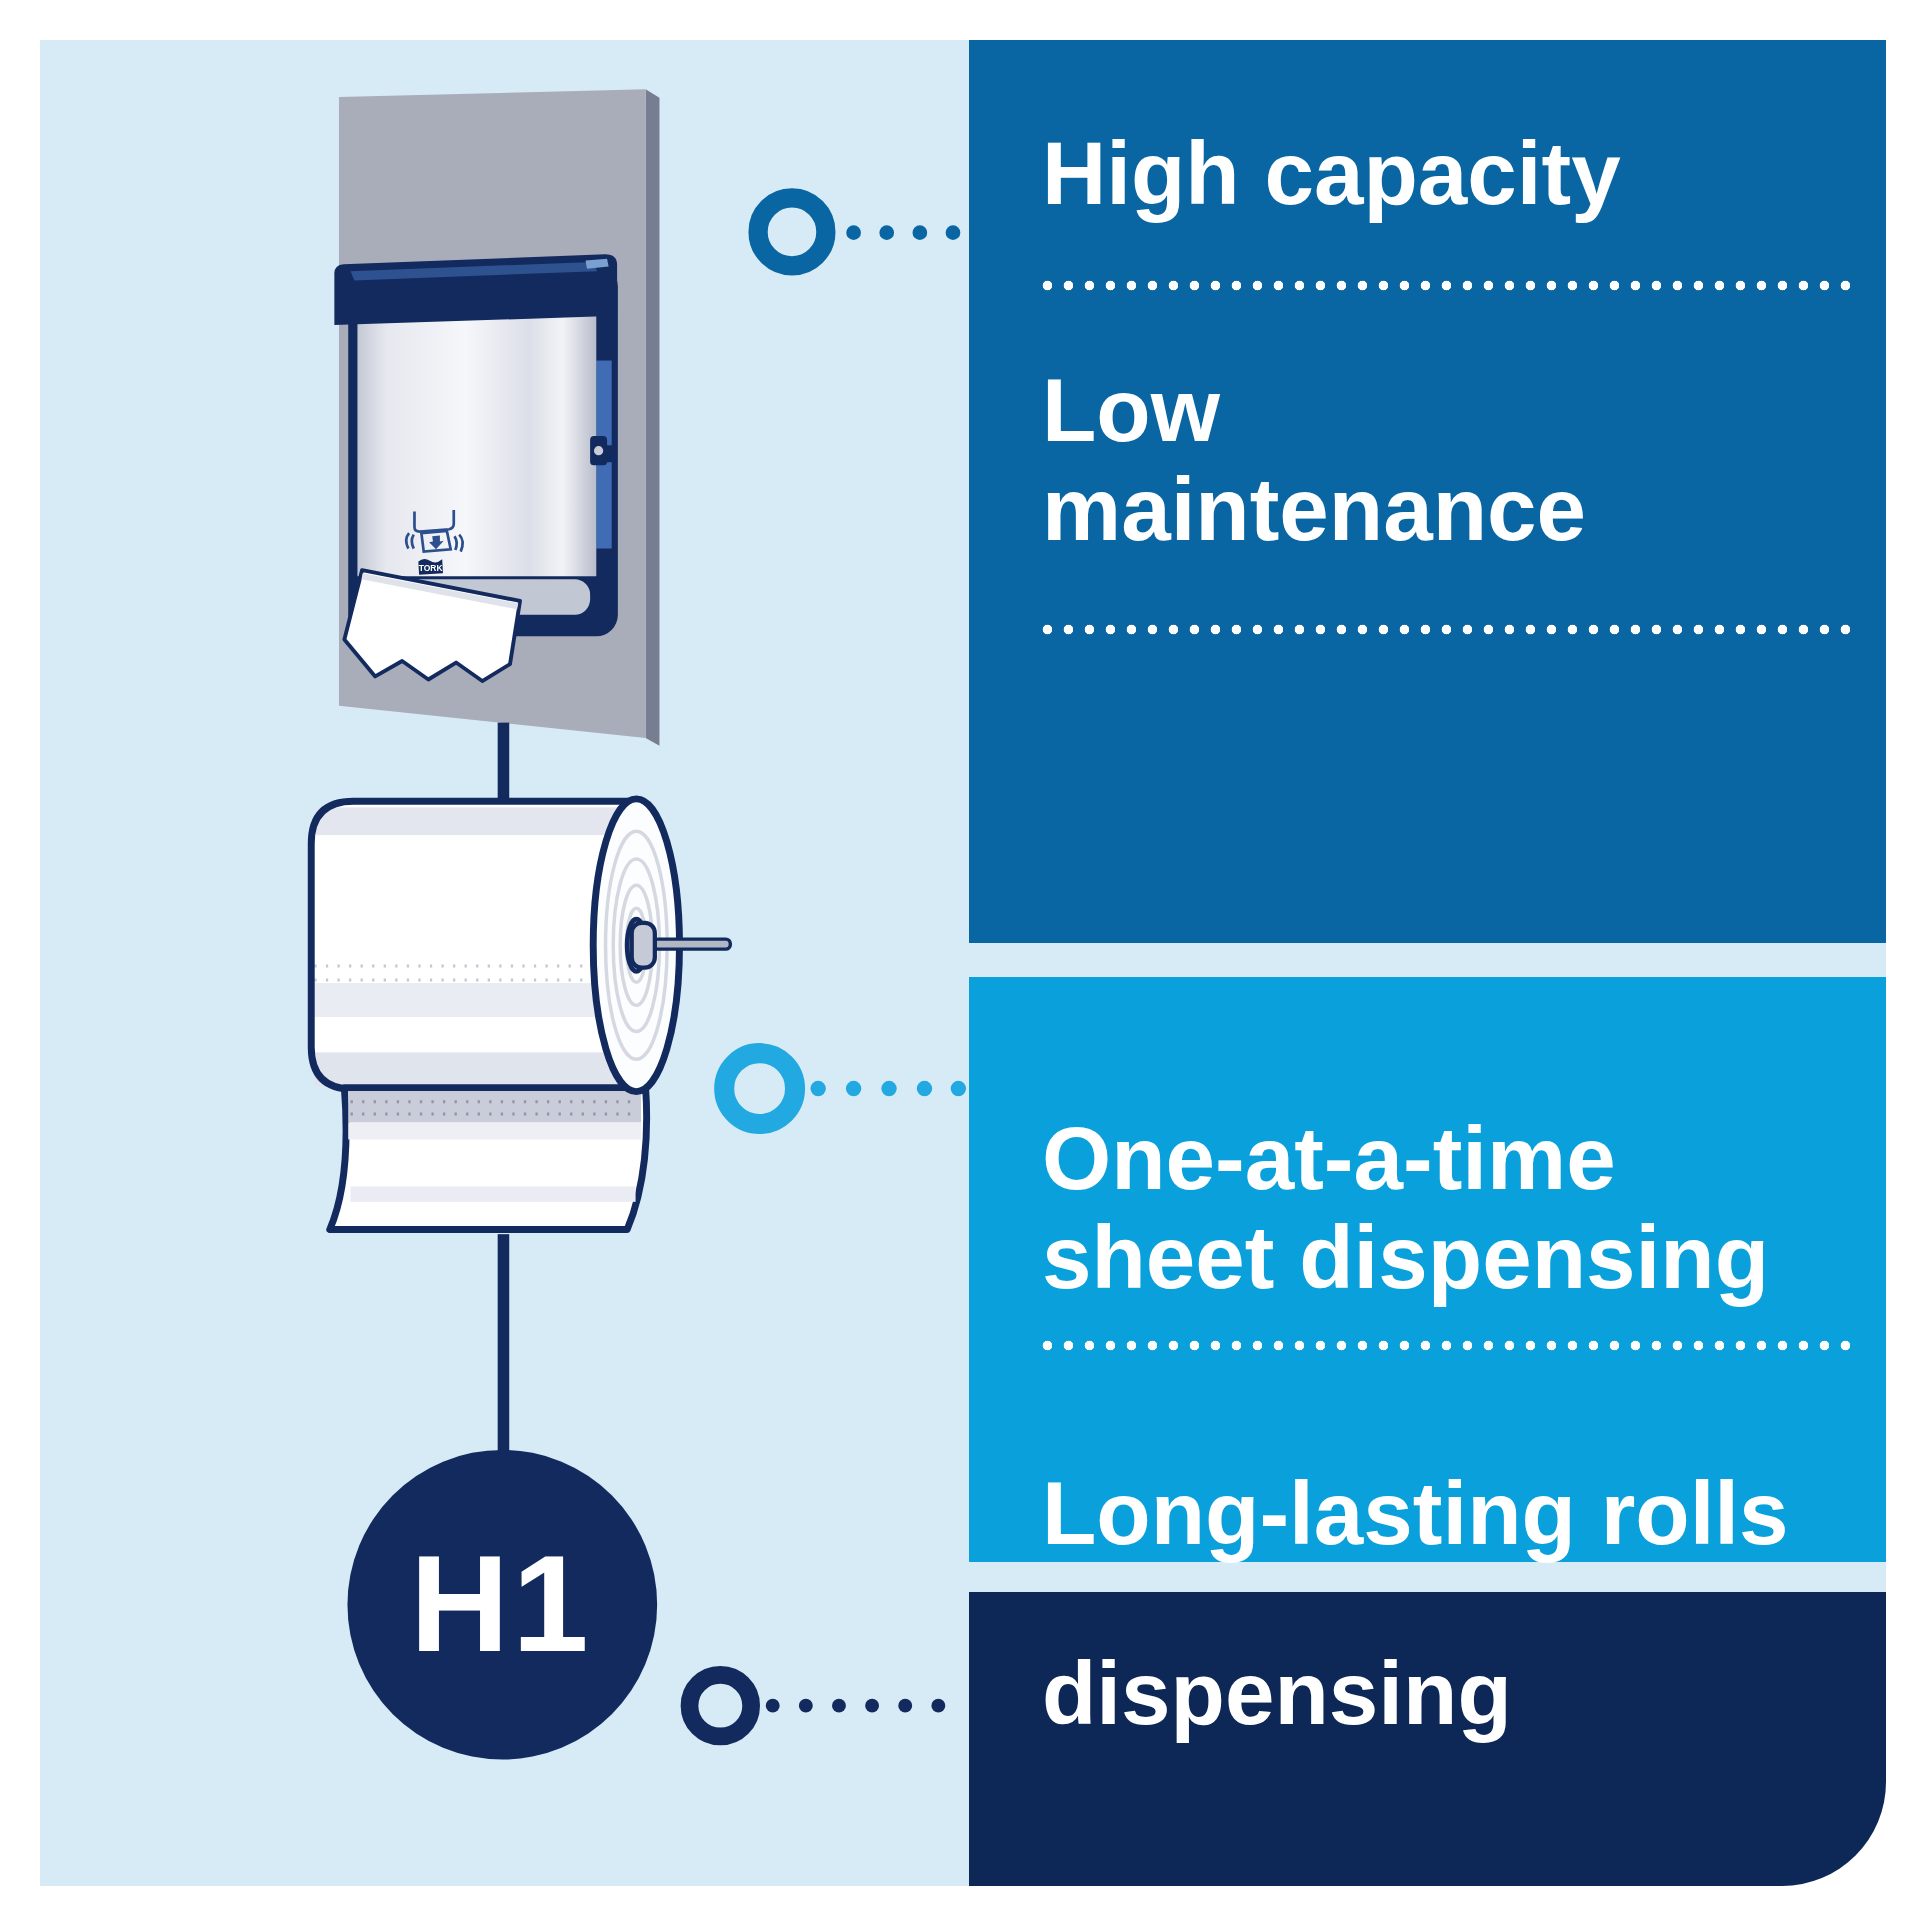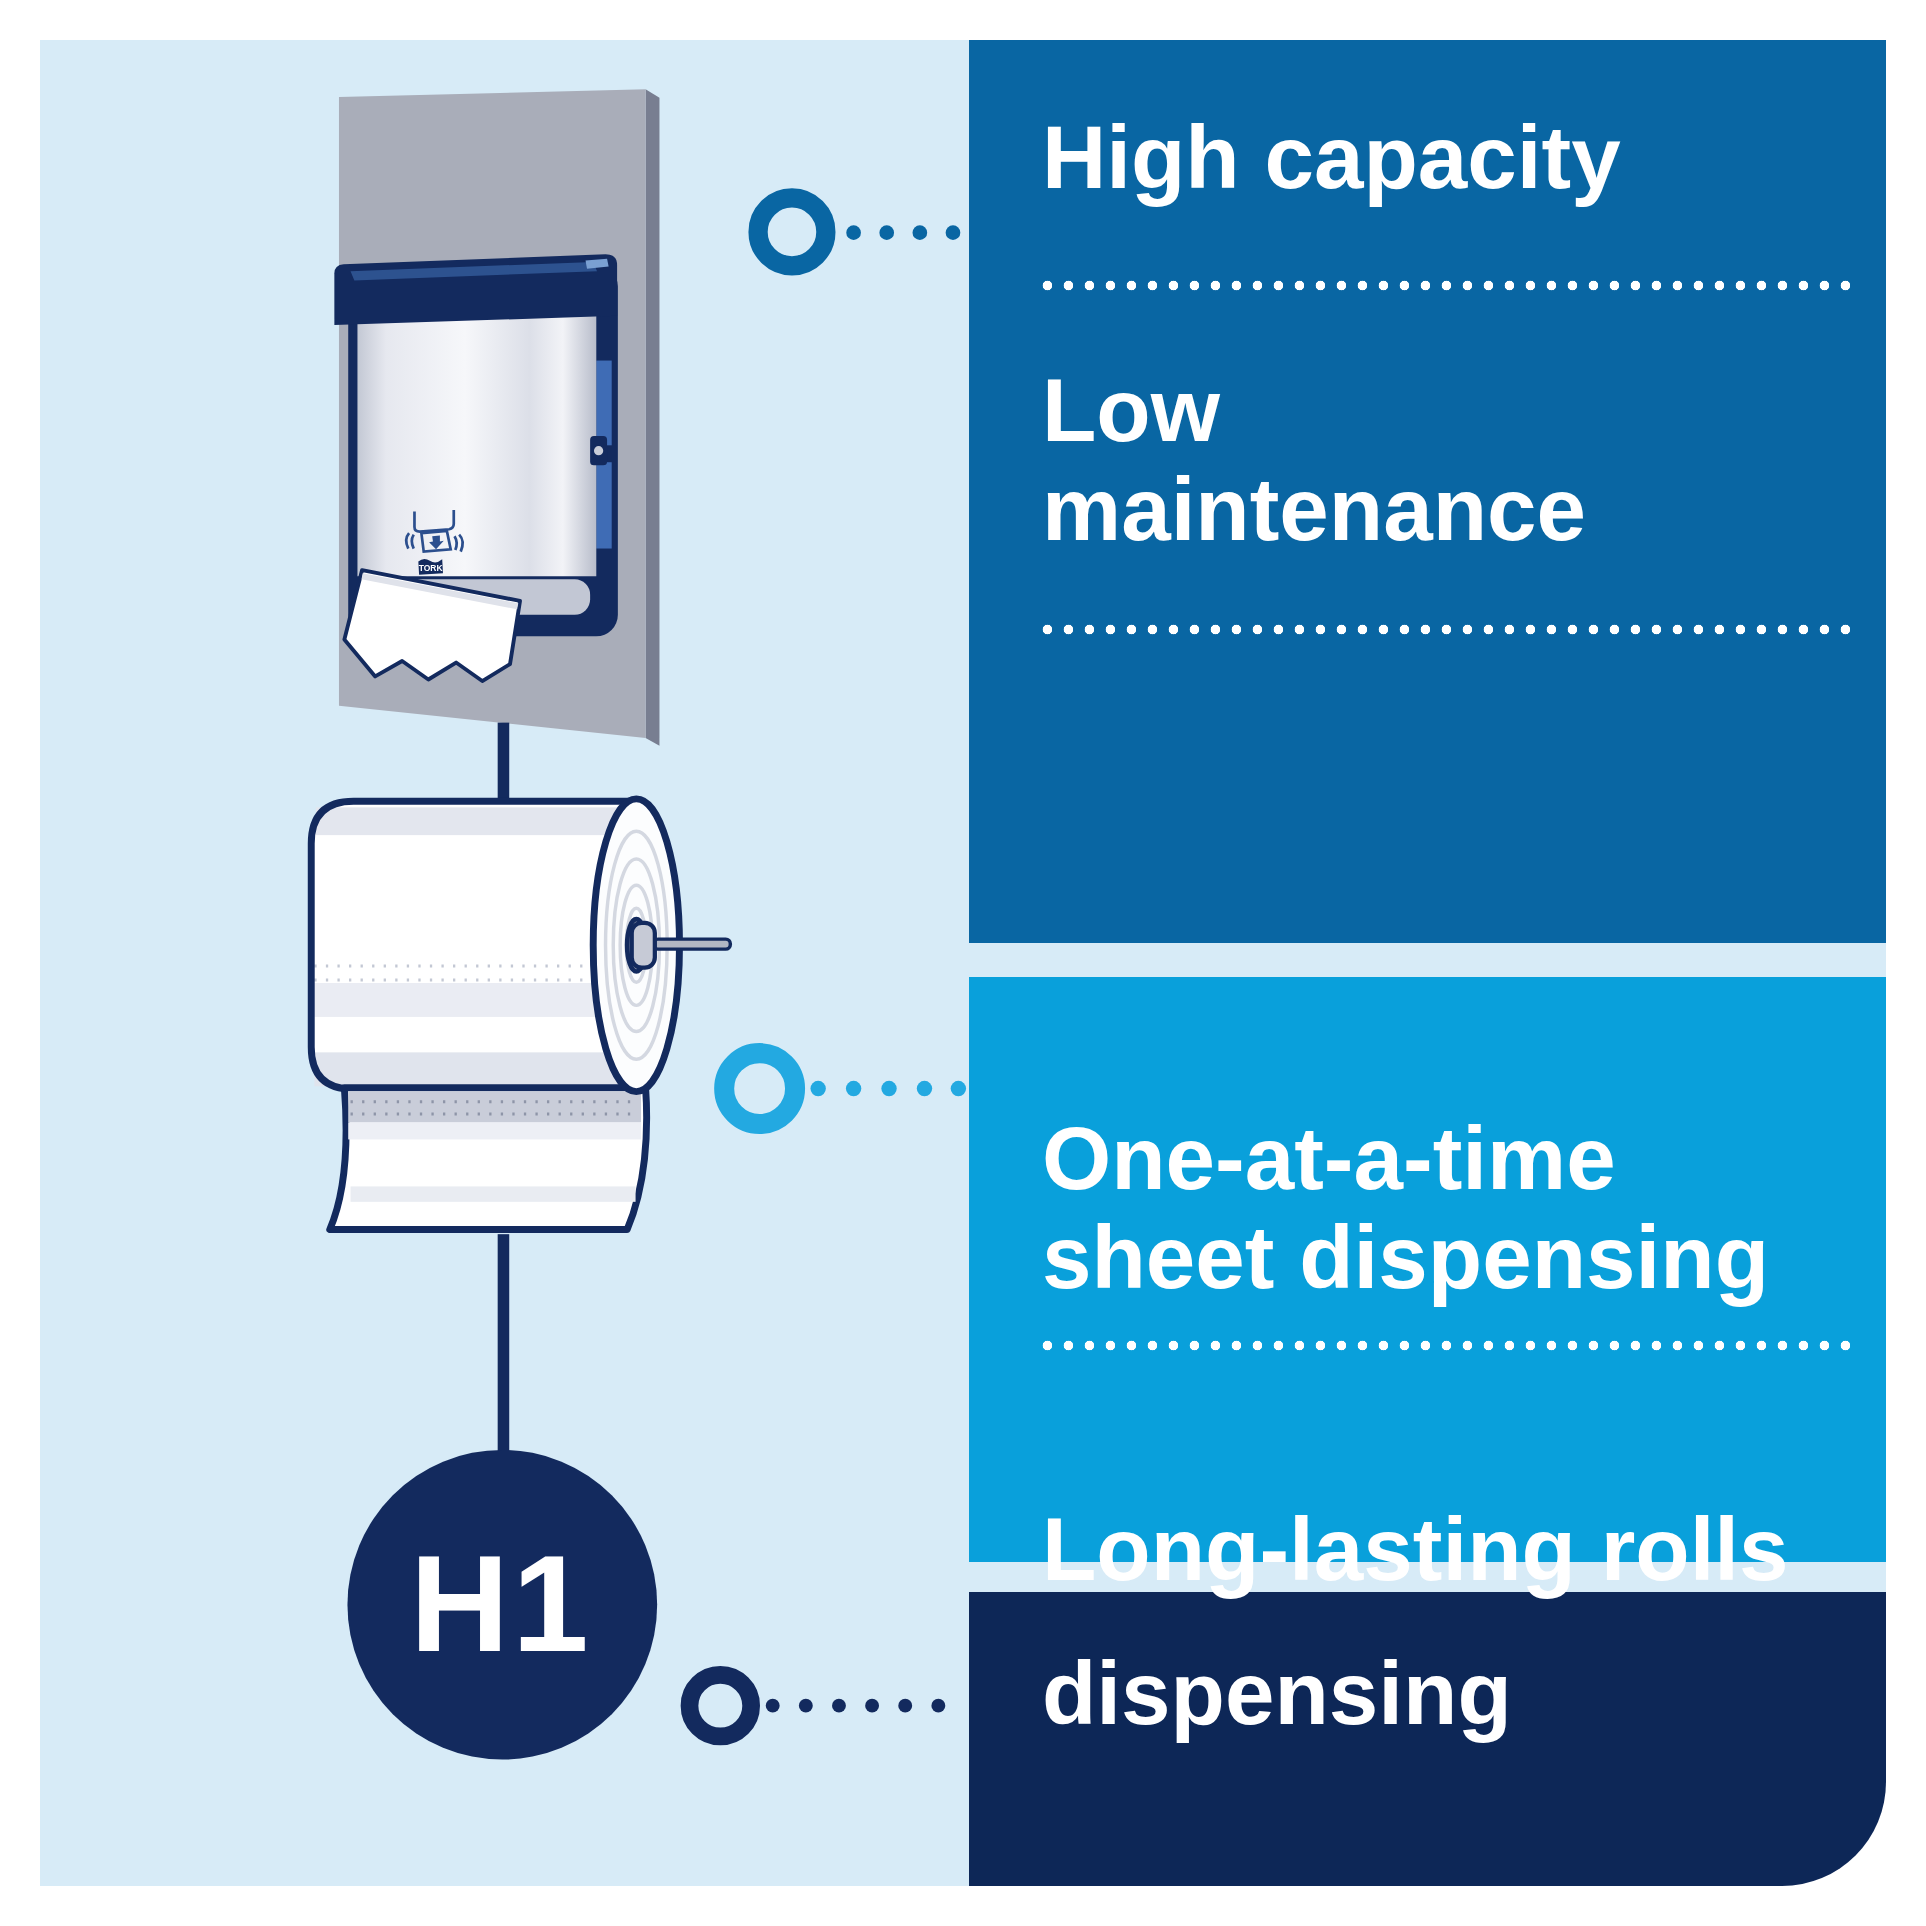--- a/index.html
+++ b/index.html
@@ -23,38 +23,38 @@
 
 <div class="page">
 
   <div class="bg-main"></div>
   <div class="bg-left"></div>
 
   <div class="panel panel-1"></div>
   <div class="panel panel-2"></div>
   <div class="panel panel-3"></div>
 
-  <div class="feature" style="top:108px">
+  <div class="feature" style="top:124px">
     <div>High capacity</div>
   </div>
   <div class="dotline" style="top:280px"></div>
   <div class="feature" style="top:361px">
     <div>Low</div>
     <div>maintenance</div>
   </div>
   <div class="dotline" style="top:624px"></div>
   <div class="feature" style="top:710px">
   </div>
 
   <div class="feature" style="top:1109px">
     <div>One-at-a-time</div>
     <div>sheet dispensing</div>
   </div>
   <div class="dotline" style="top:1340px"></div>
-  <div class="feature" style="top:1500px">
+  <div class="feature" style="top:1464px">
     <div>Long-lasting rolls</div>
   </div>
 
   <div class="feature" style="top:1644px">
     <div>dispensing</div>
   </div>
 
   <svg class="illus" width="1926" height="1926" viewBox="0 0 2500 2500">
     <defs>
       <linearGradient id="silverGrad" x1="0" y1="0" x2="1" y2="0">

